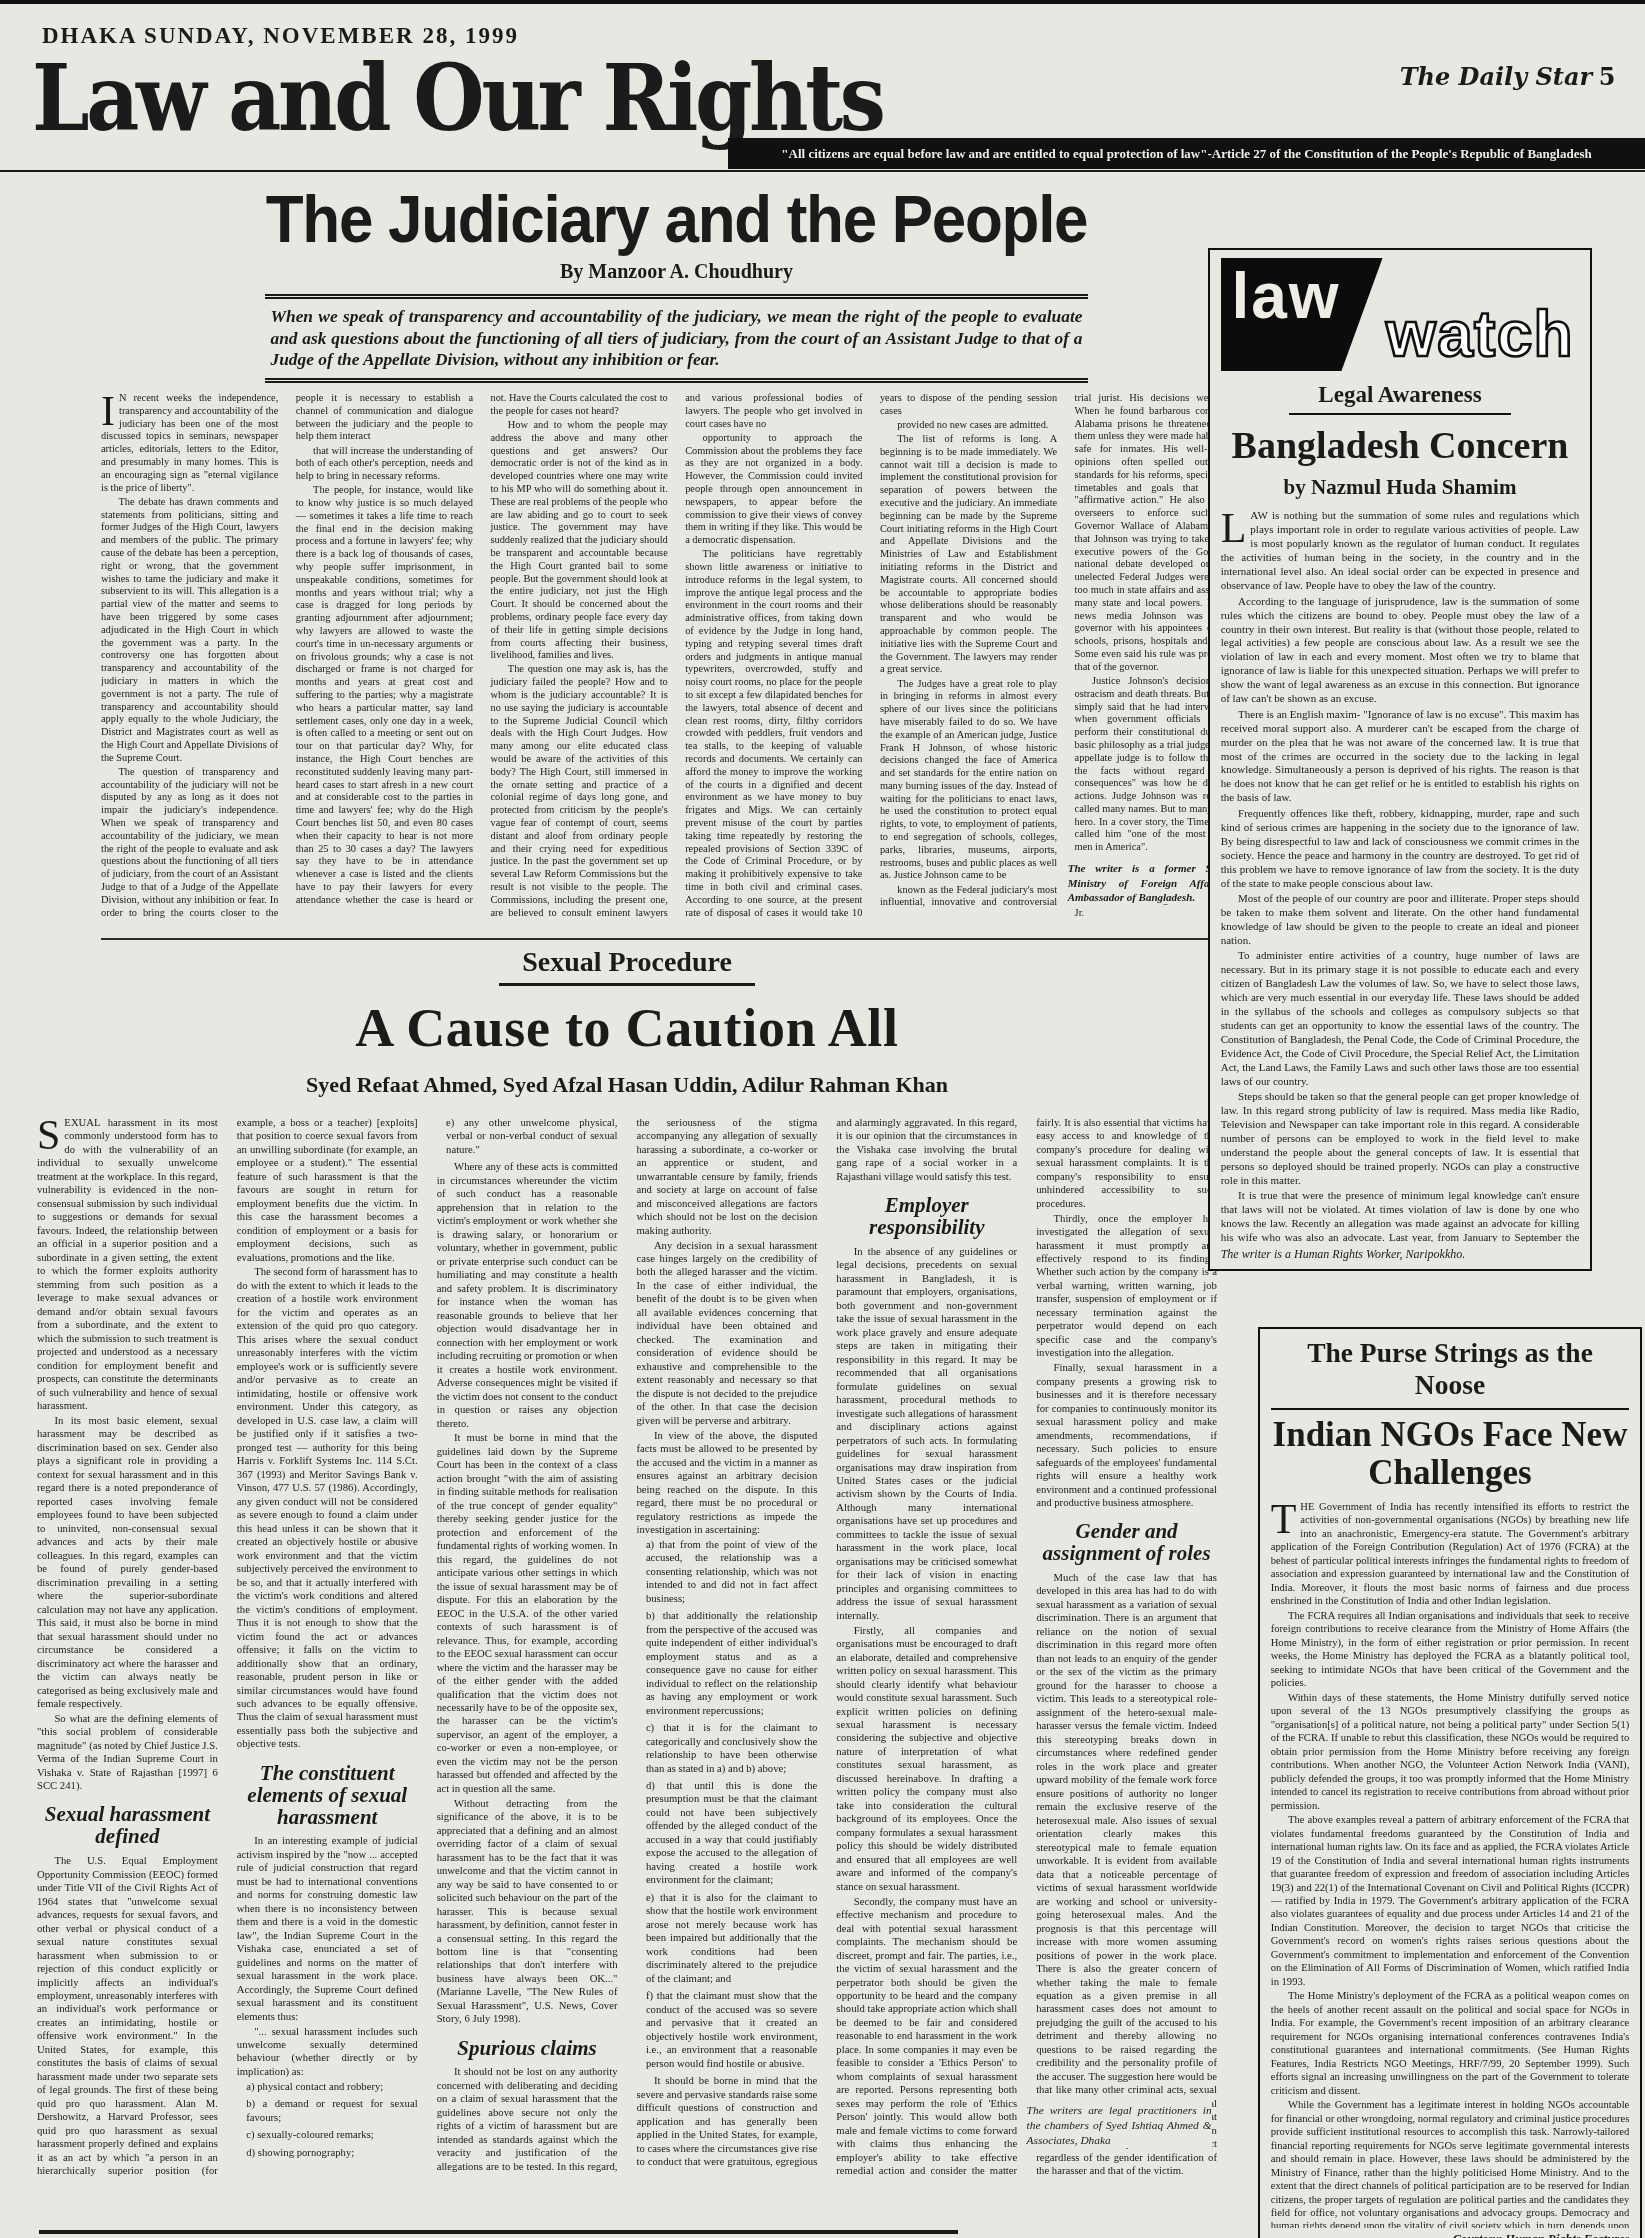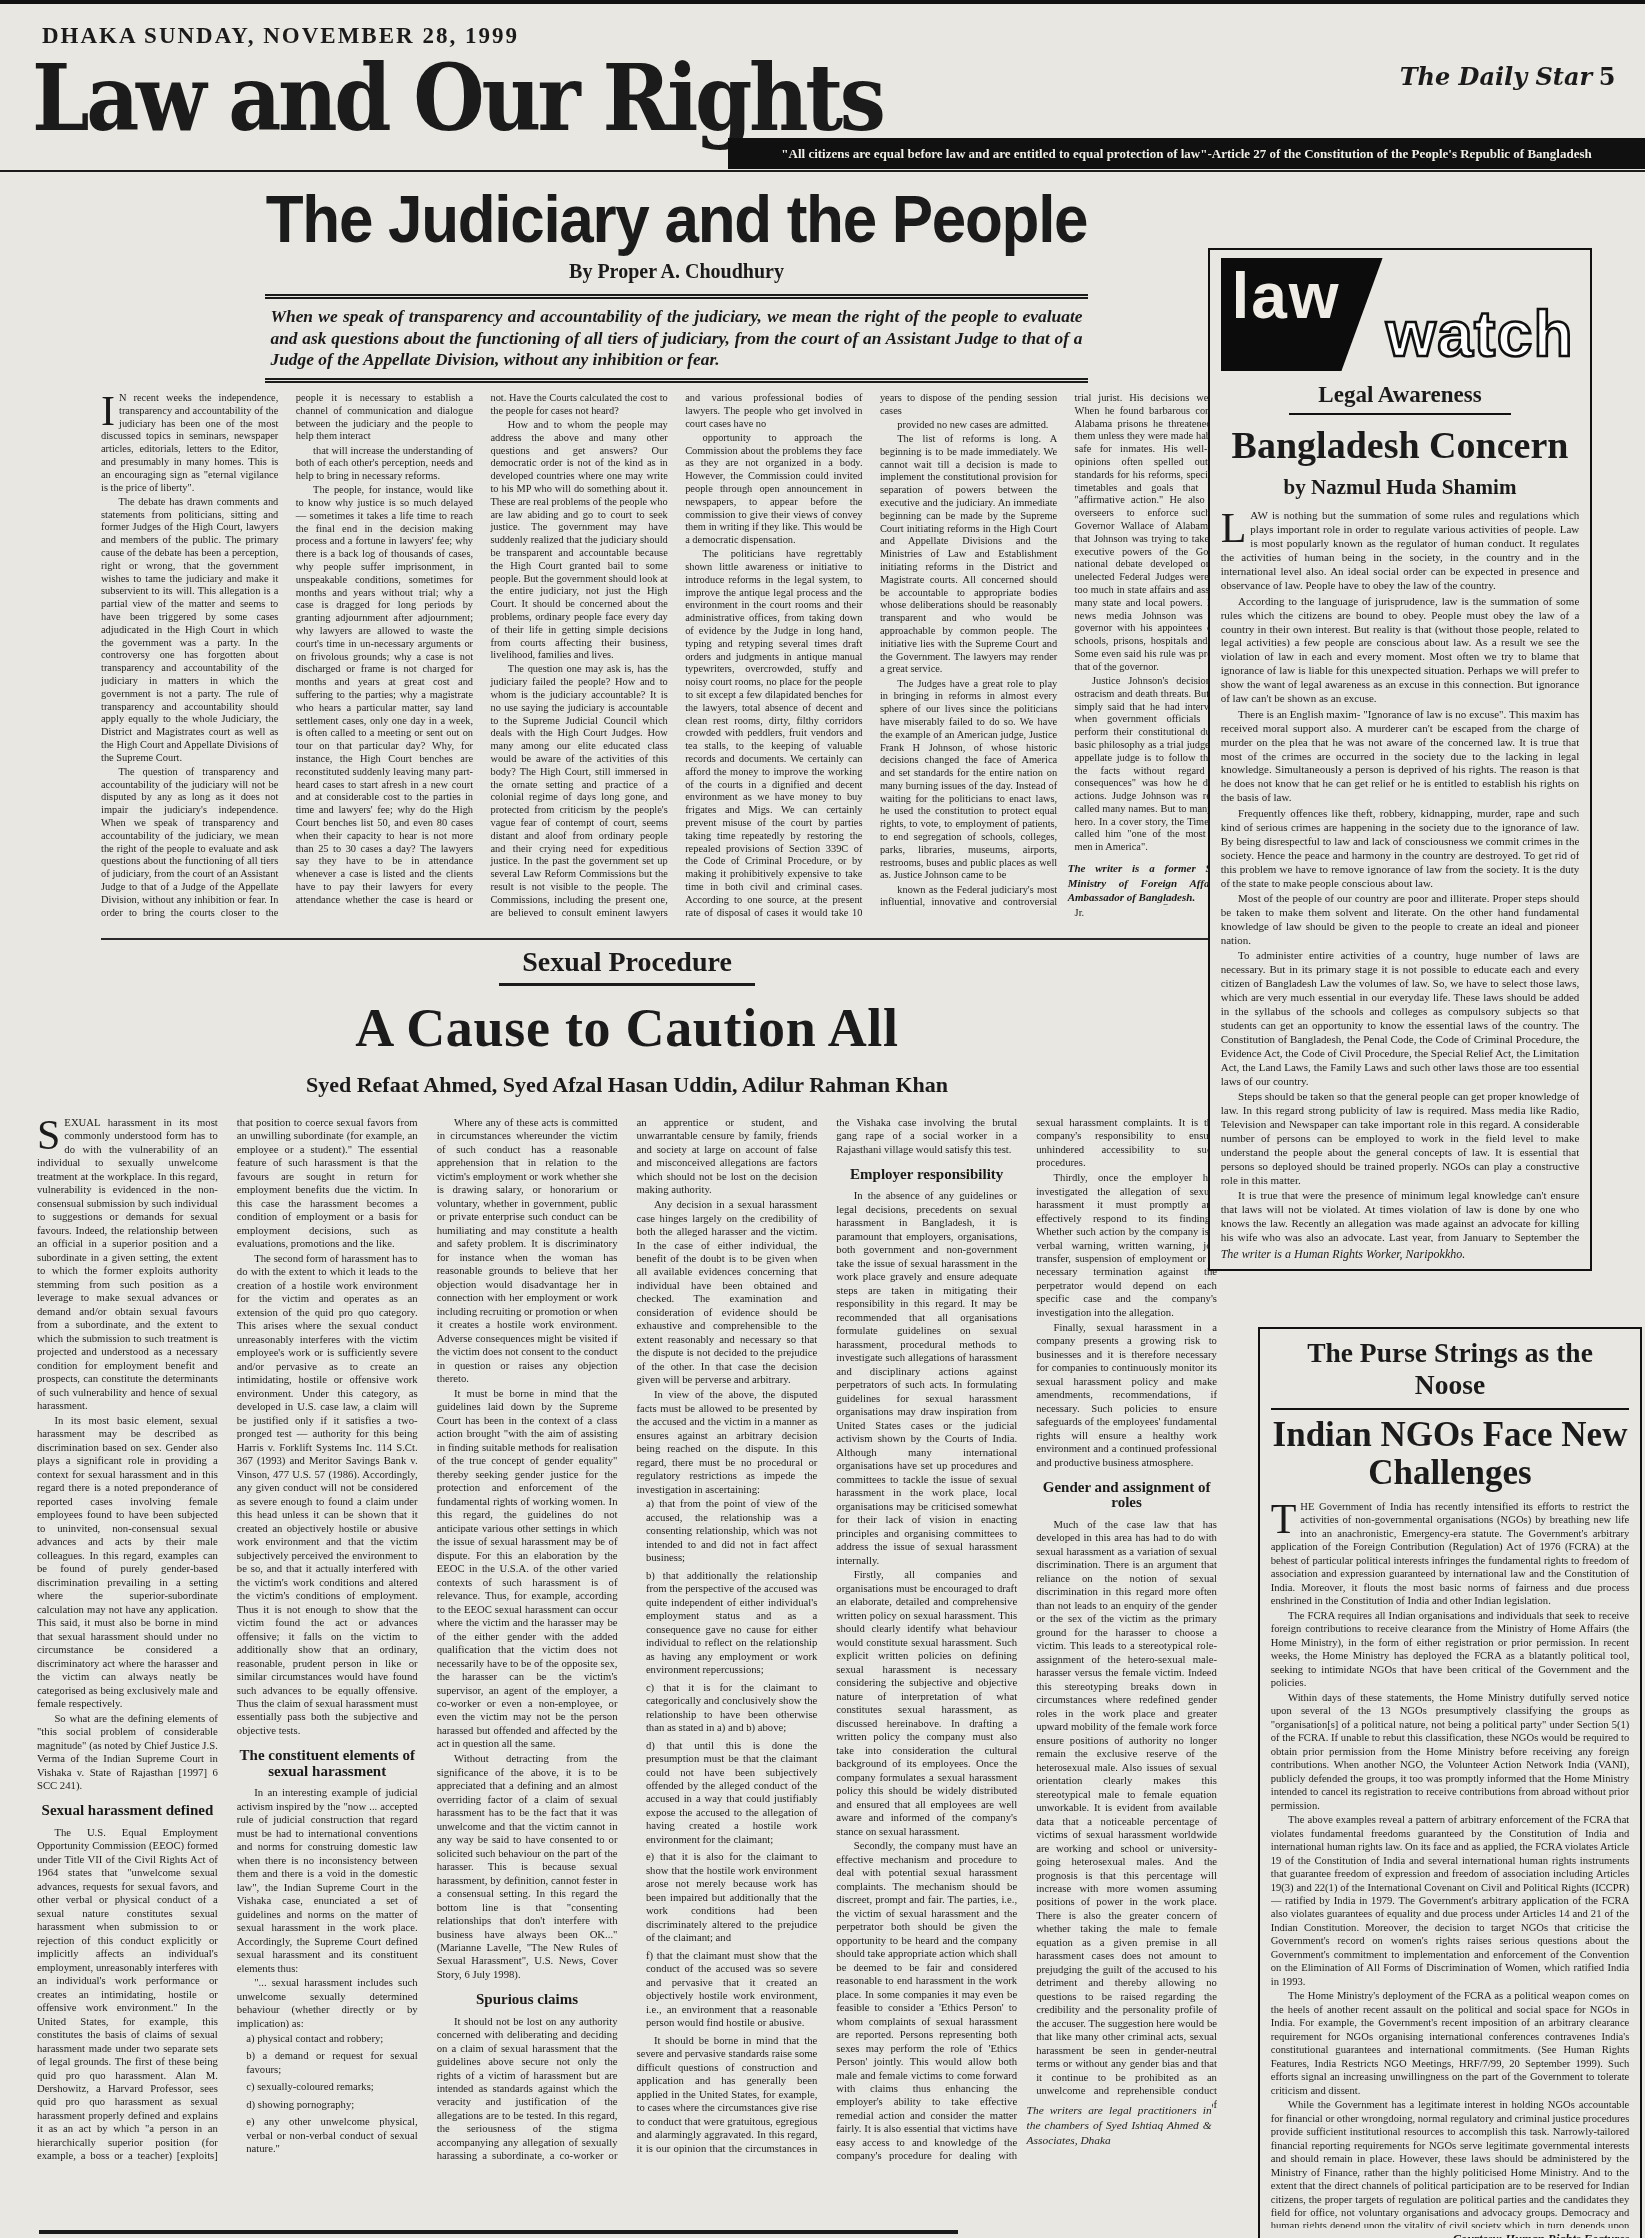--- a/index.html
+++ b/index.html
@@ -17,21 +17,21 @@
             transform-origin:left top;white-space:nowrap;}
   .banner{position:absolute;left:728px;top:138px;width:917px;height:31px;background:#101010;
           color:#f2efe8;display:flex;align-items:center;justify-content:center;
           font-weight:bold;font-size:13px;white-space:nowrap;overflow:hidden;}
   .top-rule{position:absolute;left:0;top:170px;width:1645px;border-top:2.7px solid #1b1b1b;}
 
   
   .blk{margin:0 0 1.3px;text-indent:17.4px;}
   .blk-lead{text-indent:0;}
   .blk-lead::first-letter{float:left;font-size:42px;line-height:.8;padding:2.7px 4px 0 0;}
-  .blk-subhead{text-align:center;font-weight:bold;font-size:15px;
+  .blk-subhead{text-align:center;font-weight:bold;font-style:italic;font-size:21px;
                line-height:1.05;text-indent:0;margin:10.7px 0 6.7px;}
   .blk-item{text-indent:0;padding-left:9.4px;margin-bottom:4px;}
 
   
   .jud{position:absolute;left:101px;top:180px;width:1151px;height:757px;}
   .jud-headline{text-align:center;font-family:"Liberation Sans",sans-serif;font-weight:bold;
                 font-size:62px;letter-spacing:-1.3px;transform:scaleY(1.08);transform-origin:center top;}
   .jud-byline{text-align:center;font-size:20px;font-weight:bold;margin-top:9.4px;}
   .jud-standfirst{margin:10.7px auto 0;width:812px;border-top:5.4px double #1b1b1b;
                   border-bottom:5.4px double #1b1b1b;padding:6.7px 5.4px;font-style:italic;
@@ -92,21 +92,21 @@
   <div class="date-line">DHAKA  SUNDAY, NOVEMBER  28, 1999</div>
   <div class="brand-line">
     <span>The Daily Star</span><span class="pg">5</span>
   </div>
   <div class="masthead">Law and Our Rights</div>
   <div class="banner">"All citizens are equal before law and are entitled to equal protection of law"-Article 27 of the Constitution of the People's Republic of Bangladesh</div>
   <div class="top-rule"></div>
 
   <div class="jud">
     <div class="jud-headline">The Judiciary and the People</div>
-    <div class="jud-byline">By Proper A. Choudhury</div>
+    <div class="jud-byline">By Manzoor A. Choudhury</div>
     <div class="jud-standfirst">When we speak of transparency and accountability of the judiciary, we mean the right of the people to evaluate and ask questions about the functioning of all tiers of judiciary, from the court of an Assistant Judge to that of a Judge of the Appellate Division, without any inhibition or fear.</div>
     <div class="jud-body">
 
     <p class="blk blk-lead">IN recent weeks the independence, transparency and accountability of the judiciary has been one of the most discussed topics in seminars, newspaper articles, editorials, letters to the Editor, and presumably in many homes. This is an encouraging sign as "eternal vigilance is the price of liberty".</p>
         <p class="blk blk-para">The debate has drawn comments and statements from politicians, sitting and former Judges of the High Court, lawyers and members of the public. The primary cause of the debate has been a perception, right or wrong, that the government wishes to tame the judiciary and make it subservient to its will. This allegation is a partial view of the matter and seems to have been triggered by some cases adjudicated in the High Court in which the government was a party. In the controversy one has forgotten about transparency and accountability of the judiciary in matters in which the government is not a party. The rule of transparency and accountability should apply equally to the whole Judiciary, the District and Magistrates court as well as the High Court and Appellate Divisions of the Supreme Court.</p>
         <p class="blk blk-para">The question of transparency and accountability of the judiciary will not be disputed by any as long as it does not impair the judiciary's independence. When we speak of transparency and accountability of the judiciary, we mean the right of the people to evaluate and ask questions about the functioning of all tiers of judiciary, from the court of an Assistant Judge to that of a Judge of the Appellate Division, without any inhibition or fear. In order to bring the courts closer to the people it is necessary to establish a channel of communication and dialogue between the judiciary and the people to help them interact</p>
         <p class="blk blk-para">that will increase the understanding of both of each other's perception, needs and help to bring in necessary reforms.</p>
         <p class="blk blk-para">The people, for instance, would like to know why justice is so much delayed — sometimes it takes a life time to reach the final end in the decision making process and a fortune in lawyers' fee; why there is a back log of thousands of cases, why people suffer imprisonment, in unspeakable conditions, sometimes for months and years without trial; why a case is dragged for long periods by granting adjournment after adjournment; why lawyers are allowed to waste the court's time in un-necessary arguments or on frivolous grounds; why a case is not discharged or frame is not charged for months and years at great cost and suffering to the parties; why a magistrate who hears a particular matter, say land settlement cases, only one day in a week, is often called to a meeting or sent out on tour on that particular day? Why, for instance, the High Court benches are reconstituted suddenly leaving many part-heard cases to start afresh in a new court and at considerable cost to the parties in time and lawyers' fee; why do the High Court benches list 50, and even 80 cases when their capacity to hear is not more than 25 to 30 cases a day? The lawyers say they have to be in attendance whenever a case is listed and the clients have to pay their lawyers for every attendance whether the case is heard or not. Have the Courts calculated the cost to the people for cases not heard?</p>
         <p class="blk blk-para">How and to whom the people may address the above and many other questions and get answers? Our democratic order is not of the kind as in developed countries where one may write to his MP who will do something about it. These are real problems of the people who are law abiding and go to court to seek justice. The government may have suddenly realized that the judiciary should be transparent and accountable because the High Court granted bail to some people. But the government should look at the entire judiciary, not just the High Court. It should be concerned about the problems, ordinary people face every day of their life in getting simple decisions from courts affecting their business, livelihood, families and lives.</p>
         <p class="blk blk-para">The question one may ask is, has the judiciary failed the people? How and to whom is the judiciary accountable? It is no use saying the judiciary is accountable to the Supreme Judicial Council which deals with the High Court Judges. How many among our elite educated class would be aware of the activities of this body? The High Court, still immersed in the ornate setting and practice of a colonial regime of days long gone, and protected from criticism by the people's vague fear of contempt of court, seems distant and aloof from ordinary people and their crying need for expeditious justice. In the past the government set up several Law Reform Commissions but the result is not visible to the people. The Commissions, including the present one, are believed to consult eminent lawyers and various professional bodies of lawyers. The people who get involved in court cases have no</p>

